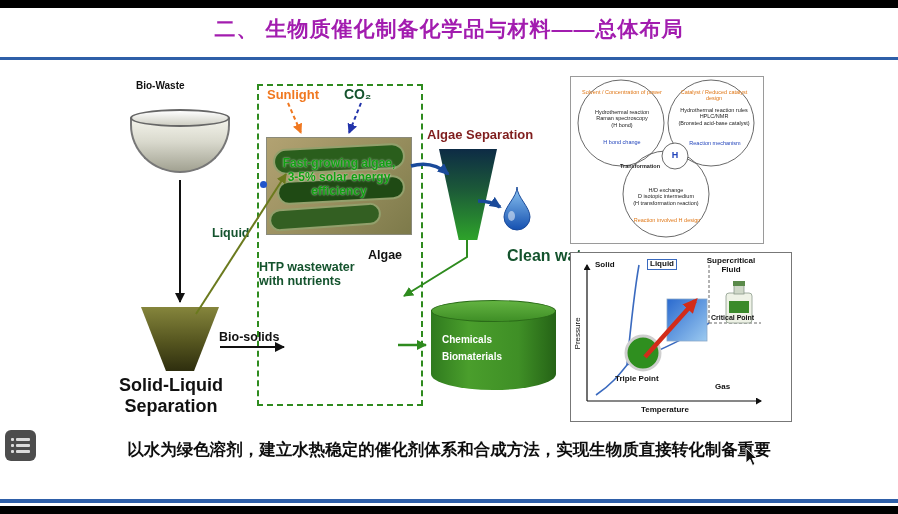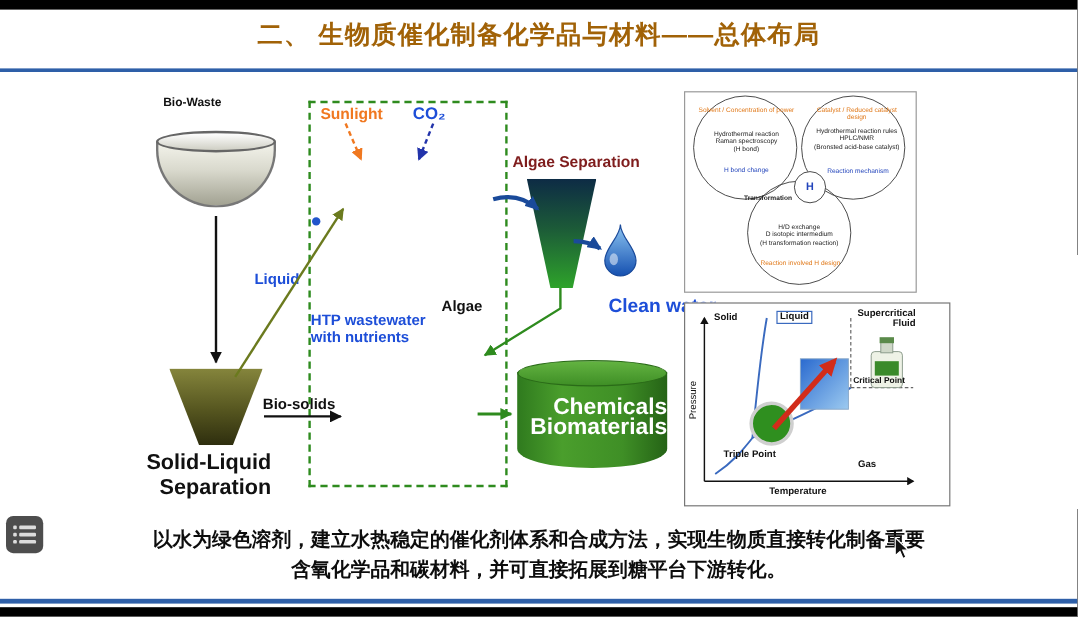--- a/index.html
+++ b/index.html
@@ -2,28 +2,28 @@
 <html><head>
 <meta charset="utf-8">
 <style>
   *{margin:0;padding:0;box-sizing:border-box}
   html,body{background:#1a1a1a}
   body{font-family:"Liberation Sans","DejaVu Sans",sans-serif}
   .screen{position:relative;width:898px;height:514px;background:#fff;overflow:hidden;margin:0 auto}
   .abs{position:absolute}
   .bar{position:absolute;left:0;width:898px;background:#000}
   .blue-line{position:absolute;left:0;width:898px;background:#2e5fa8}
-  .title{position:absolute;left:0;top:15px;width:898px;text-align:center;color:#a16207;
+  .title{position:absolute;left:0;top:15px;width:898px;text-align:center;color:#a21caf;
          font-weight:bold;font-size:21px;letter-spacing:1px}
   .lbl{position:absolute;font-weight:bold;color:#111;font-size:12.5px;line-height:1.15}
   .pre{white-space:pre-line}
-  .navy{color:#1d4ed8}
+  .navy{color:#14532d}
   .green{color:#7f1d1d}
   .orangetxt{color:#f07820}
-  .center{text-align:right}
+  .center{text-align:center}
   
   .bowl-body{position:absolute;left:130px;top:118px;width:100px;height:55px;
      background:linear-gradient(180deg,#f4f4ec 0%,#d9d9cd 45%,#a2a292 100%);
      border:2px solid #777;border-top:none;border-radius:0 0 52px 52px/0 0 50px 50px}
   .bowl-rim{position:absolute;left:130px;top:109px;width:100px;height:18px;border-radius:50%;
      background:linear-gradient(180deg,#ffffff,#cfcfc4);border:2px solid #666}
   
   .funnel-dark{position:absolute;left:141px;top:307px;width:78px;height:64px;
      background:linear-gradient(180deg,#85853c 0%,#55551f 55%,#2e2e0e 100%);
      clip-path:polygon(0 0,100% 0,68% 100%,32% 100%)}
@@ -42,22 +42,22 @@
   .reactor-photo{left:289px;top:297px;width:107px;height:103px;
      background:linear-gradient(180deg,#bdbdbd 0%,#9a9a9a 55%,#6f6f6f 100%)}
   .reactor-cap{position:absolute;left:0;bottom:2px;width:100%;text-align:center;color:#cc1111;
      font-weight:bold;font-size:9.5px;line-height:11px;z-index:3}
   
   .cyl-body{position:absolute;left:431px;top:310px;width:125px;height:80px;
      background:linear-gradient(90deg,#2f7a1e 0%,#4a9e2c 30%,#3f8f26 70%,#256316 100%);
      border-radius:0 0 62px 62px/0 0 16px 16px}
   .cyl-top{position:absolute;left:431px;top:300px;width:125px;height:22px;border-radius:50%;
      background:linear-gradient(180deg,#63b341,#3f8f26);border:1px solid #2a6b18}
-  .cyl-text{position:absolute;left:431px;top:331px;width:125px;text-align:right;color:#fff;
-     font-weight:bold;font-size:19px;line-height:17px}
+  .cyl-text{position:absolute;left:442px;top:331px;width:125px;text-align:left;color:#fff;
+     font-weight:bold;font-size:10px;line-height:17px}
   
   .panel{position:absolute;background:#fff}
   .venn-box{left:570px;top:76px;width:194px;height:168px;border:1px solid #9a9a9a}
   .phase-box{left:570px;top:252px;width:222px;height:170px;border:1px solid #777}
   .tiny{position:absolute;font-size:5.5px;line-height:1.18;color:#222;text-align:center}
   .tiny-orange{color:#e07818}
   .tiny-blue{color:#2244bb}
   .ph-lbl{position:absolute;font-size:8px;font-weight:bold;color:#111;line-height:1.1}
   
   .nav-icon{position:absolute;left:5px;top:430px;width:31px;height:31px;border-radius:6px;
@@ -88,20 +88,28 @@
   <div class="lbl pre center" style="left:116px;top:375px;width:110px;font-size:18px">Solid-Liquid
 Separation</div>
 
   <div class="lbl navy" style="left:212px;top:226px">Liquid</div>
   <div class="lbl" style="left:219px;top:330px">Bio-solids</div>
 
   <div class="dash-box"></div>
   <div class="lbl orangetxt" style="left:267px;top:88px;font-size:13px">Sunlight</div>
   <div class="lbl navy" style="left:344px;top:86px;font-size:14px">CO₂</div>
 
+  <div class="photo algae-photo">
+    <div class="pond" style="left:6px;top:8px;width:132px;height:26px;background:#2a5e1c;transform:rotate(-3deg)"></div>
+    <div class="pond" style="left:10px;top:40px;width:128px;height:24px;background:#1f4a14;transform:rotate(-3deg)"></div>
+    <div class="pond" style="left:2px;top:68px;width:112px;height:22px;background:#335f22;transform:rotate(-4deg)"></div>
+    <div class="algae-cap pre">Fast-growing algae,
+3-5% solar energy
+efficiency</div>
+  </div>
   <div style="position:absolute;left:260px;top:181px;width:7px;height:7px;border-radius:50%;background:#2255cc;z-index:4"></div>
 
   <div class="lbl navy pre" style="left:259px;top:260px;width:112px">HTP wastewater
 with nutrients</div>
 
 
   <div class="lbl green" style="left:427px;top:128px;font-size:13px">Algae Separation</div>
   <div class="funnel-sep"></div>
   <div class="lbl" style="left:368px;top:248px">Algae</div>
 
@@ -180,28 +188,27 @@
         <rect x="158" y="48" width="20" height="12" fill="#3a8a2a"></rect>
       </g>
 
       <line x1="74" y1="104" x2="124" y2="48" stroke="#d22c1a" stroke-width="4.5" marker-end="url(#redArrow)"></line>
     </svg>
     <div class="ph-lbl" style="left:24px;top:8px">Solid</div>
     <div class="ph-lbl" style="left:76px;top:6px;border:1px solid #3a6abf;padding:0 2px">Liquid</div>
     <div class="ph-lbl pre center" style="left:128px;top:4px;width:64px">Supercritical
 Fluid</div>
     <div class="ph-lbl" style="left:140px;top:61px;font-size:7px">Critical Point</div>
-    <div class="ph-lbl" style="left:32px;top:122px">Triple Point</div>
+    <div class="ph-lbl" style="left:44px;top:122px">Triple Point</div>
     <div class="ph-lbl" style="left:144px;top:130px">Gas</div>
     <div class="ph-lbl" style="left:-22px;top:76px;width:58px;text-align:center;transform:rotate(-90deg);font-weight:normal">Pressure</div>
     <div class="ph-lbl" style="left:70px;top:153px;font-weight:bold">Temperature</div>
   </div>
 
   <div class="summary" style="top:439px">以水为绿色溶剂，建立水热稳定的催化剂体系和合成方法，实现生物质直接转化制备重要</div>
-  <div class="summary" style="top:464px">含氧化学品和碳材料，并可直接拓展到糖平台下游转化。</div>
 
   <svg class="overlay" width="898" height="514" viewBox="0 0 898 514">
     <defs>
       <marker id="aBlack" markerUnits="userSpaceOnUse" markerWidth="11" markerHeight="10" refX="9" refY="5" orient="auto">
           <path d="M0,0 L10,5 L0,10 Z" fill="#111"></path>
         </marker>
       <marker id="aOlive" markerUnits="userSpaceOnUse" markerWidth="11" markerHeight="10" refX="9" refY="5" orient="auto">
           <path d="M0,0 L10,5 L0,10 Z" fill="#6b7a1e"></path>
         </marker>
       <marker id="aGreen" markerUnits="userSpaceOnUse" markerWidth="11" markerHeight="10" refX="9" refY="5" orient="auto">

